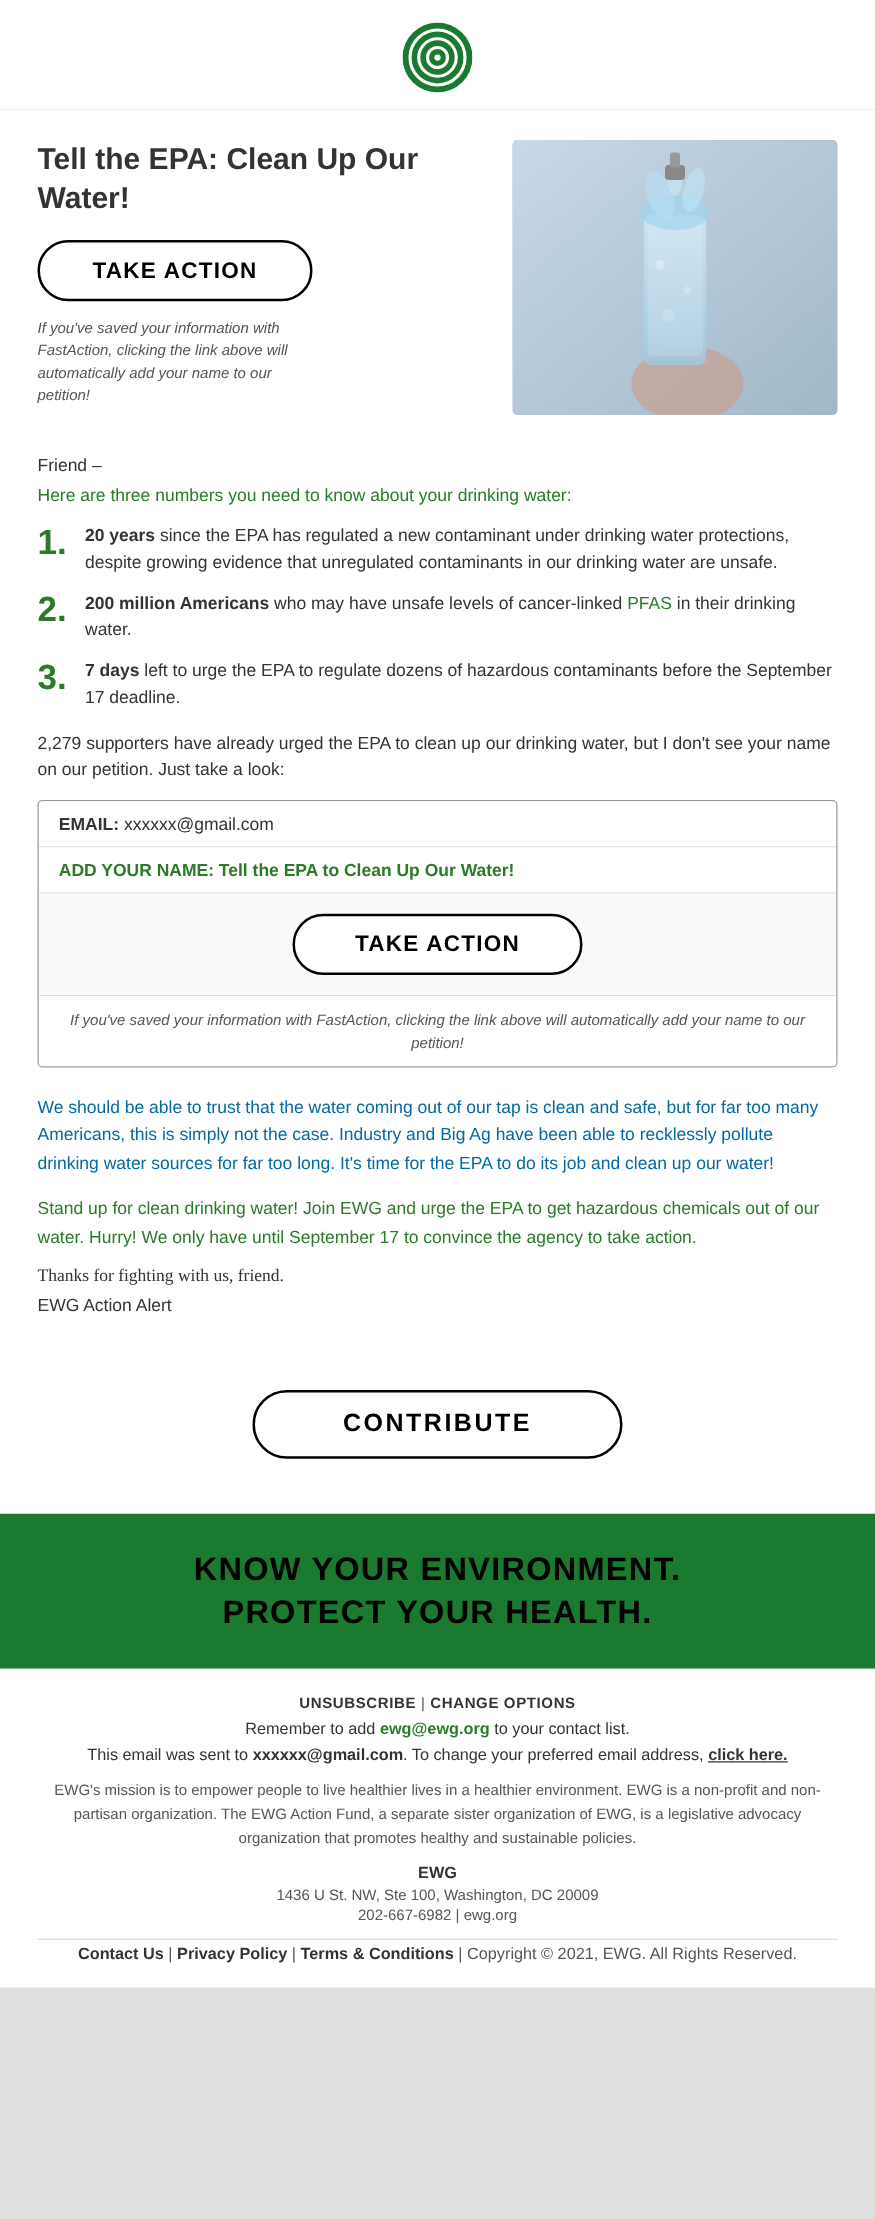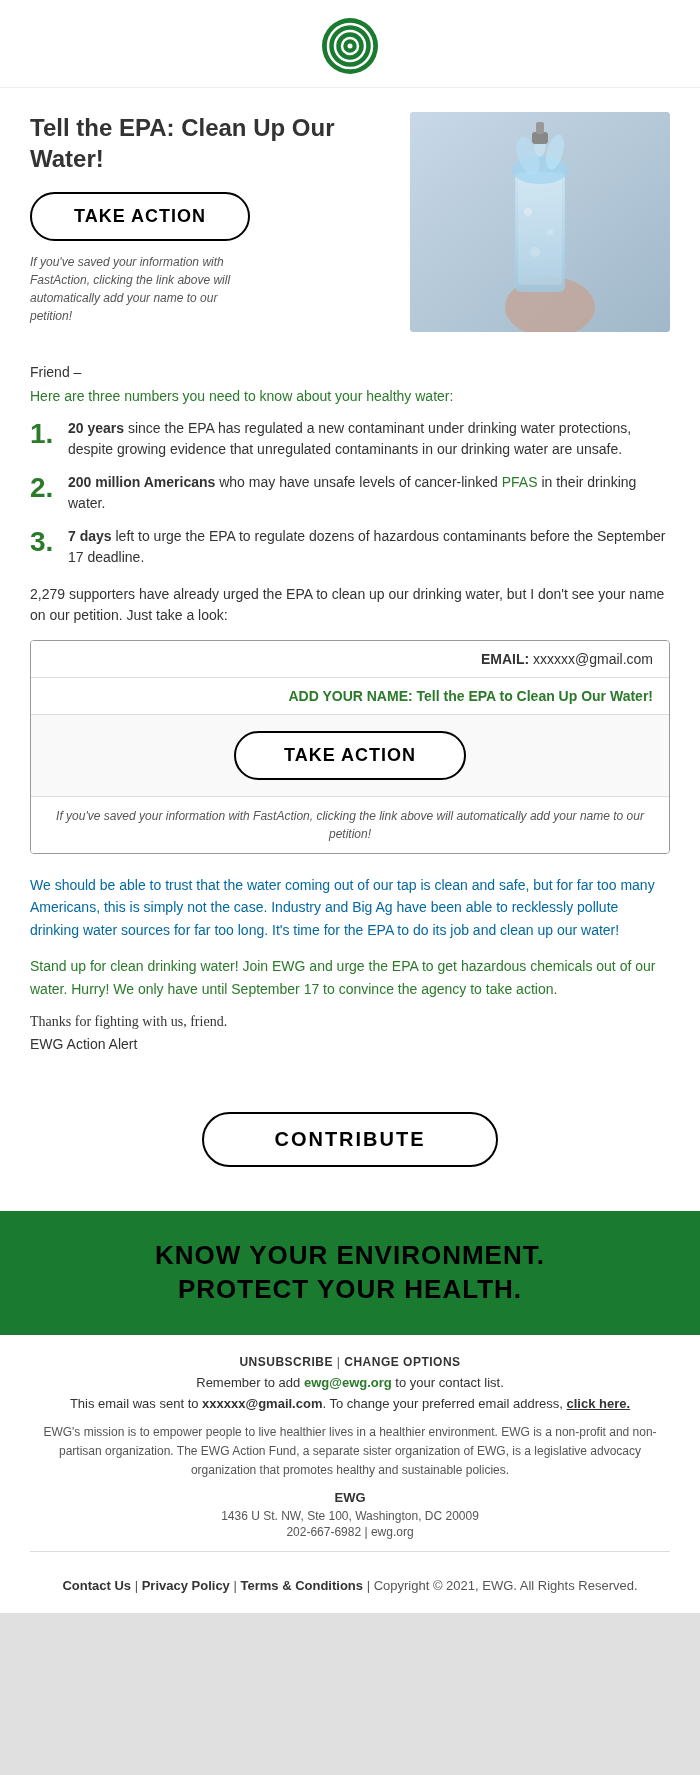--- a/index.html
+++ b/index.html
@@ -135,21 +135,21 @@
     .petition-box {
       border: 1px solid #999;
       border-radius: 4px;
       margin-bottom: 20px;
       overflow: hidden;
     }
     .petition-row {
       padding: 10px 16px;
       font-size: 14px;
       border-bottom: 1px solid #ddd;
-      text-align: right;
+      text-align: left;
     }
     .petition-row:last-child {
       border-bottom: none;
     }
     .petition-row.email-row {
       background: #fff;
     }
     .petition-row.status-row {
       background: #f5f5f5;
     }
@@ -296,21 +296,21 @@
     }
     .footer-phone {
       font-size: 12px;
       color: #555;
       margin-bottom: 12px;
     }
     .footer-links {
       font-size: 13px;
       color: #333;
       border-top: 1px solid #ddd;
-      padding-top: 26px;
+      padding-top: 3px;
     }
     .footer-links a {
       color: #333;
       text-decoration: none;
       font-weight: bold;
     }
     .footer-links span {
       color: #555;
     }
   </style>
@@ -367,21 +367,21 @@
         <circle cx="118" cy="100" r="4" fill="white" opacity="0.3"></circle>
         <circle cx="140" cy="120" r="3" fill="white" opacity="0.25"></circle>
         <circle cx="125" cy="140" r="5" fill="white" opacity="0.2"></circle>
       </svg>
     </div>
   </div>
 
   <div class="main-content">
 
     <div class="friend-line">Friend –</div>
-    <div class="intro-line">Here are three numbers you need to know about your healthy water:</div>
+    <div class="intro-line">Here are three numbers you need to know about your drinking water:</div>
 
     <div class="numbered-list">
 
       <div class="numbered-item">
         <div class="number-label">1.</div>
         <div class="number-text">
           <strong>20 years</strong> since the EPA has regulated a new contaminant under drinking water protections, despite growing evidence that unregulated contaminants in our drinking water are unsafe.
         </div>
       </div>
 

